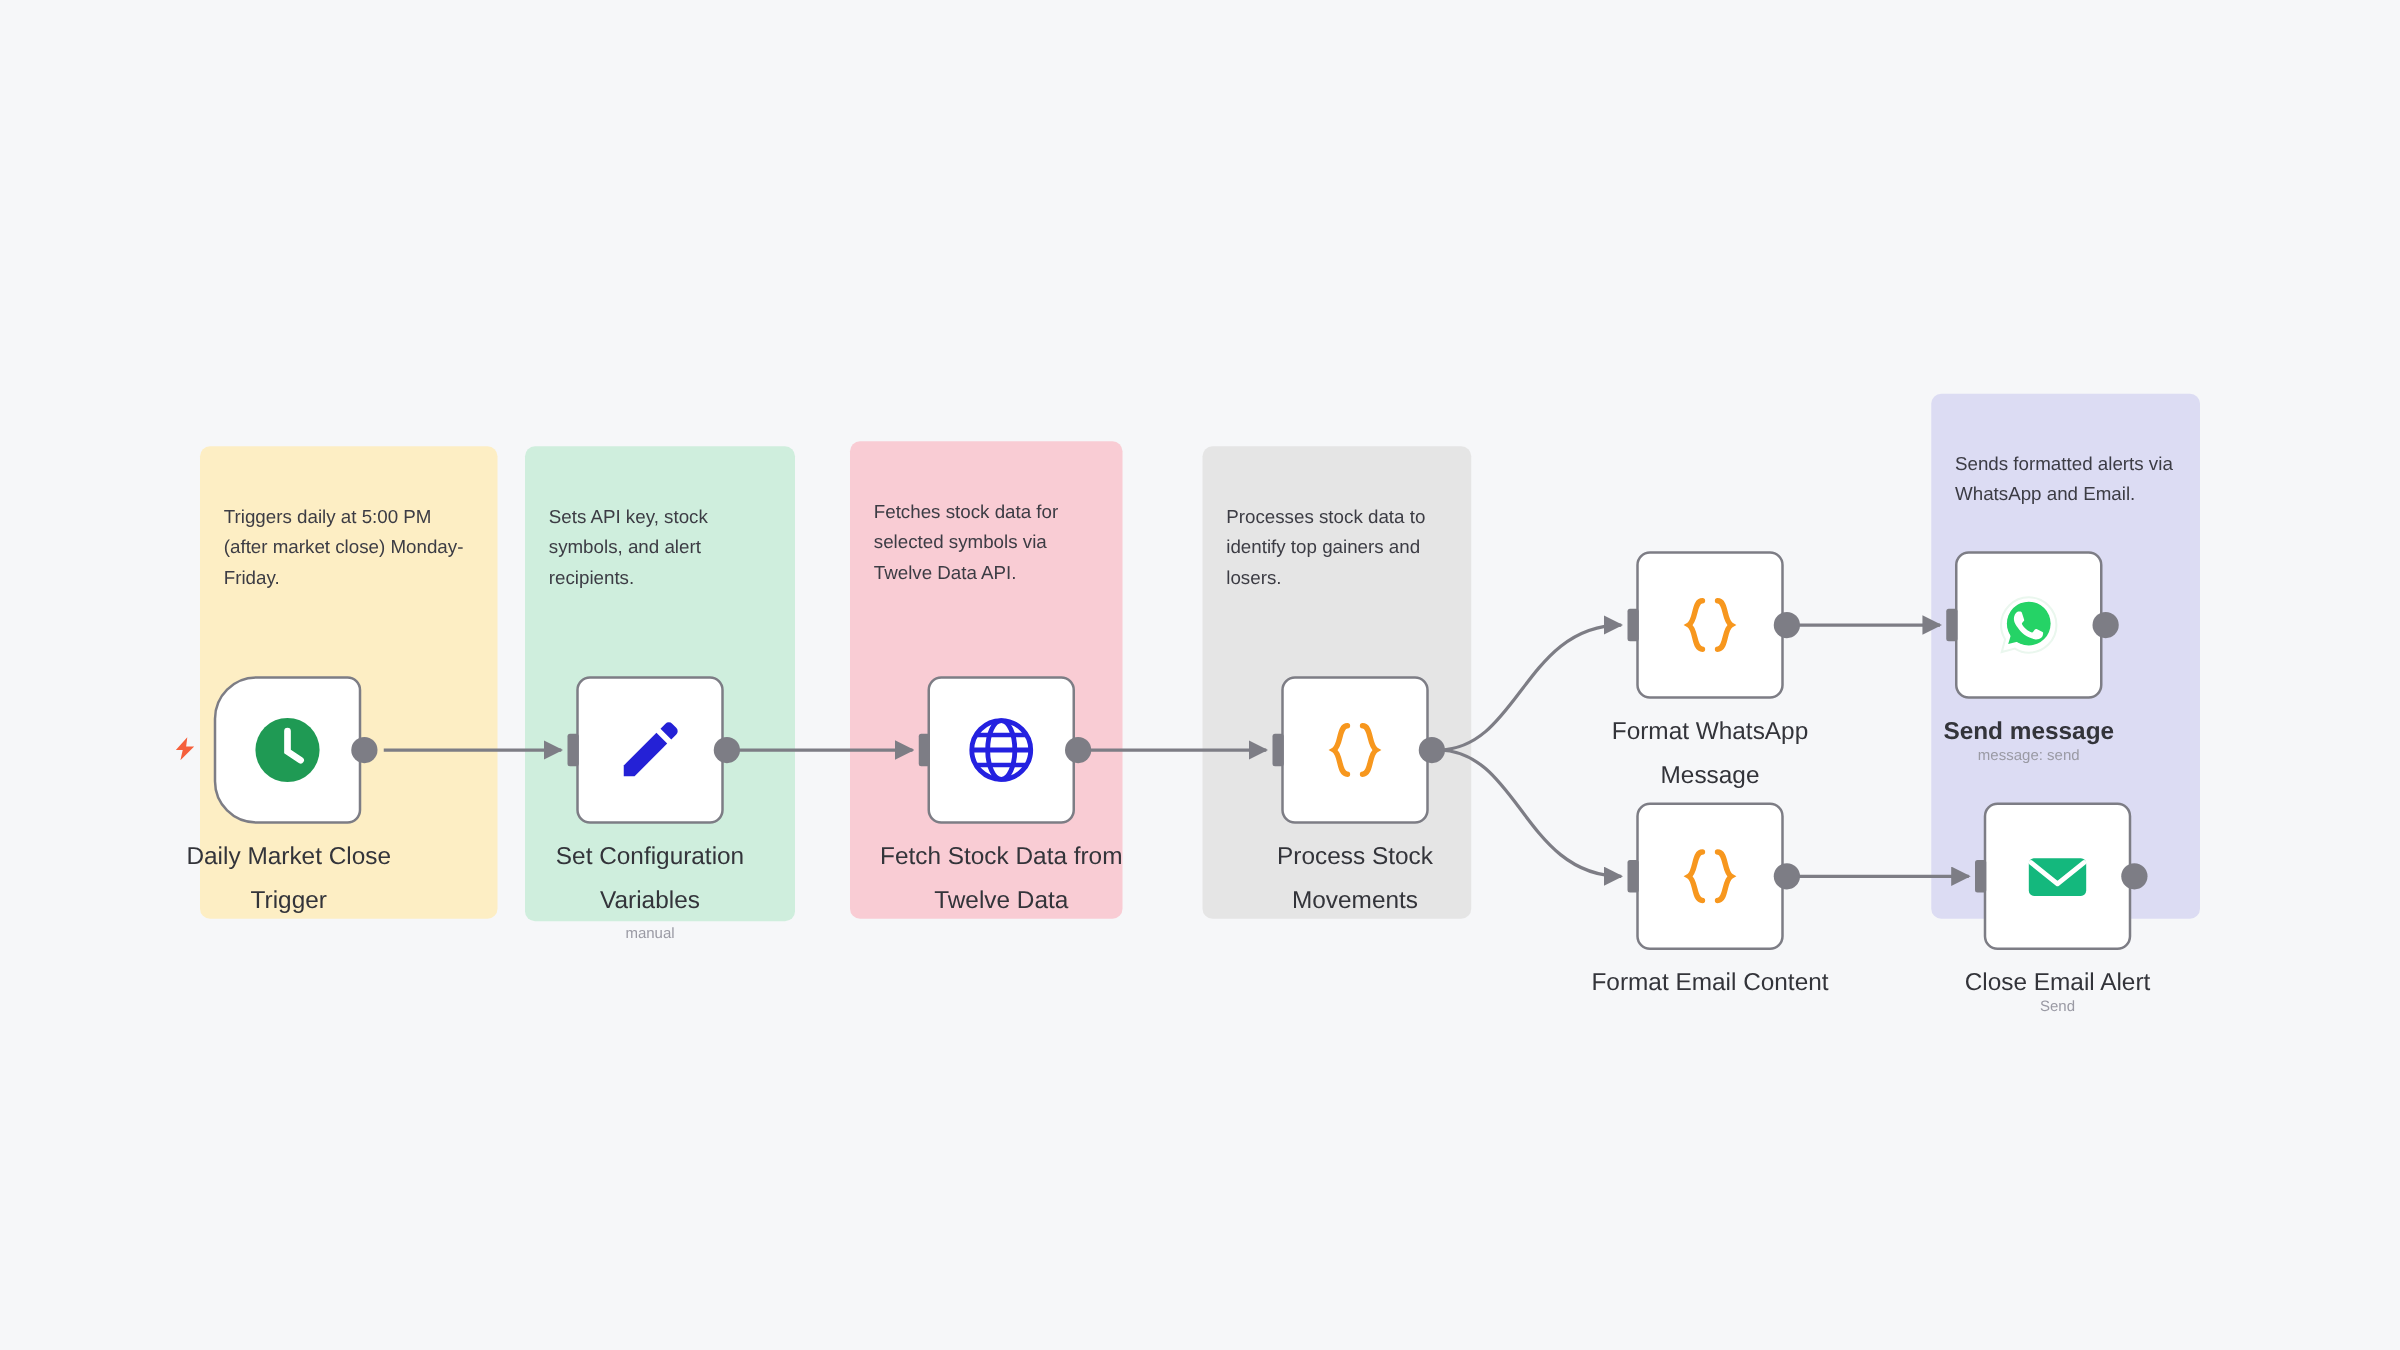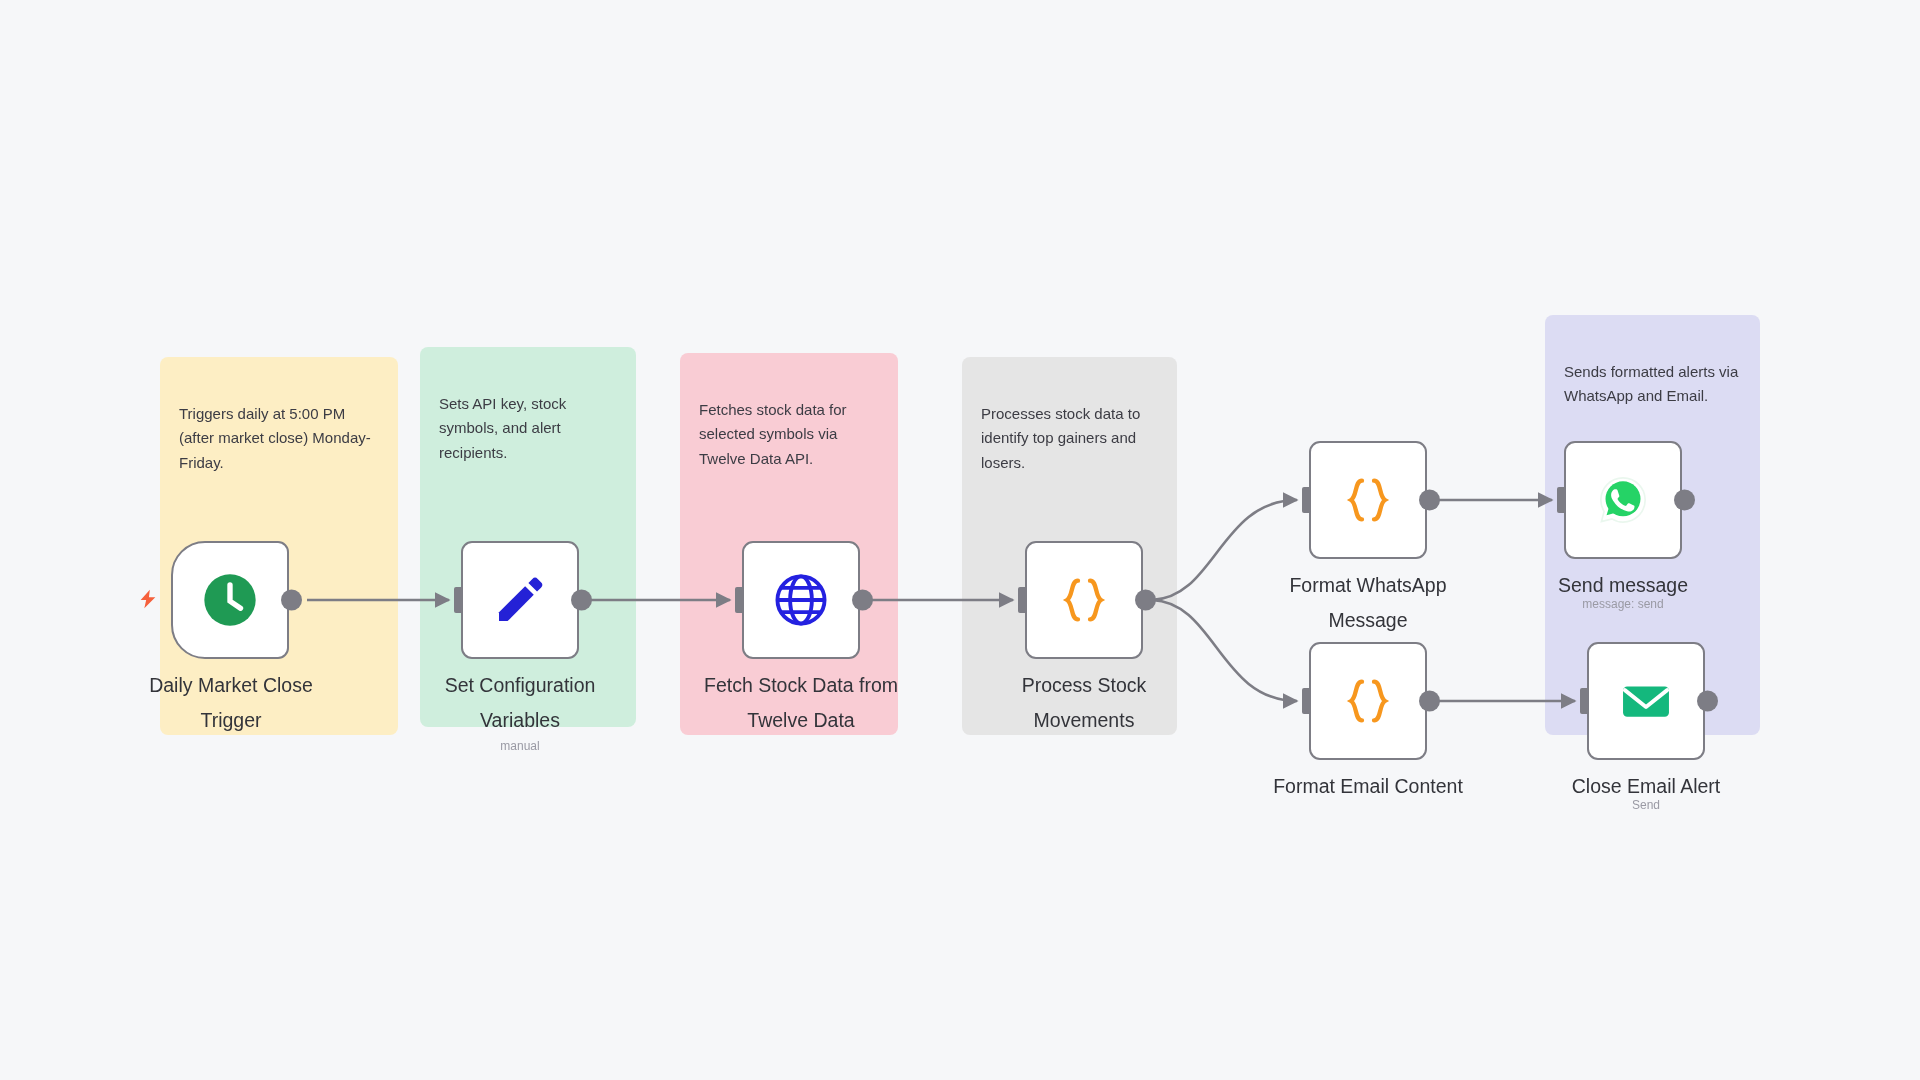--- a/index.html
+++ b/index.html
@@ -74,21 +74,21 @@
 </style>
 </head>
 <body>
 
 <div id="canvas">
 
   <div class="sticky" style="left:160px; top:357px; width:238px; height:378px; background:#fdeec4;">
     <span>Triggers daily at 5:00 PM (after market close) Monday-Friday.</span>
   </div>
 
-  <div class="sticky" style="left:420px; top:347px; width:216px; height:380px; background:#cfeedd;">
+  <div class="sticky" style="left:420px; top:357px; width:216px; height:380px; background:#cfeedd;">
     <span>Sets API key, stock symbols, and alert recipients.</span>
   </div>
 
   <div class="sticky" style="left:680px; top:353px; width:218px; height:382px; background:#f9ccd4;">
     <span>Fetches stock data for selected symbols via Twelve Data API.</span>
   </div>
 
   <div class="sticky" style="left:962px; top:357px; width:215px; height:378px; background:#e5e5e5;">
     <span>Processes stock data to identify top gainers and losers.</span>
   </div>
@@ -210,21 +210,21 @@
     <span>
       <svg class="icon" width="56" height="56" viewBox="0 0 48 48">
         <path d="M24 5 C13.5 5 5 13.5 5 24 c0 3.6 1 7 2.8 9.8 L5.5 42.5 l9-2.3 C17.2 41.9 20.5 43 24 43 c10.5 0 19-8.5 19-19 S34.5 5 24 5 z" fill="#fff" stroke="#eaf7ee" stroke-width="1.4"></path>
         <circle cx="24" cy="23" r="15" fill="#25d366"></circle>
         <path d="M24 8.5 C15.9 8.5 9.4 15 9.4 23.1 c0 2.9 0.8 5.6 2.3 7.9 L9.9 37 l6.2-1.6 c2.3 1.3 4.9 2 7.7 2 8.1 0 14.6-6.5 14.6-14.6 S32.1 8.5 24 8.5 z" fill="#25d366"></path>
         <path d="M19.3 15.6 c-0.4-0.9-0.8-0.9-1.2-0.9 h-1 c-0.4 0-1 0.1-1.5 0.7 -0.5 0.6-1.8 1.8-1.8 4.3 0 2.5 1.8 5 2.1 5.3 0.3 0.4 3.5 5.6 8.6 7.6 4.2 1.7 4.8 1.3 5.7 1.2 0.9-0.1 2.9-1.2 3.3-2.3 0.4-1.2 0.4-2.2 0.3-2.4 -0.1-0.2-0.5-0.4-1-0.6 l-3.4-1.7 c-0.5-0.2-0.9-0.1-1.2 0.3 l-1.3 1.7 c-0.3 0.4-0.6 0.4-1.1 0.2 -0.5-0.2-2.2-0.8-4.1-2.6 -1.6-1.5-2.1-2.6-2.3-3 -0.2-0.4 0-0.7 0.2-0.9 l1-1.2 c0.3-0.3 0.3-0.6 0.2-1 z" fill="#fff"></path>
       </svg>
     </span>
     <span class="port-out"></span>
   </div>
-  <div class="nlabel" style="left:1503px; top:568px; width:240px; font-weight:400;">Send message</div>
+  <div class="nlabel" style="left:1503px; top:568px; width:240px; font-weight:700;">Send message</div>
   <div class="nsub" style="left:1503px; top:597px; width:240px;">message: send</div>
 
   <div class="node" style="left:1587px; top:642px;">
     <span class="port-in"></span>
     <span>
       <svg class="icon" width="58" height="58" viewBox="0 0 48 48">
         <rect x="5" y="12" width="38" height="25" rx="3.5" fill="#14b87d"></rect>
         <path d="M6.5 15 L24 29 L41.5 15" fill="none" stroke="#fff" stroke-width="3.2" stroke-linecap="round" stroke-linejoin="round"></path>
       </svg>
     </span>

